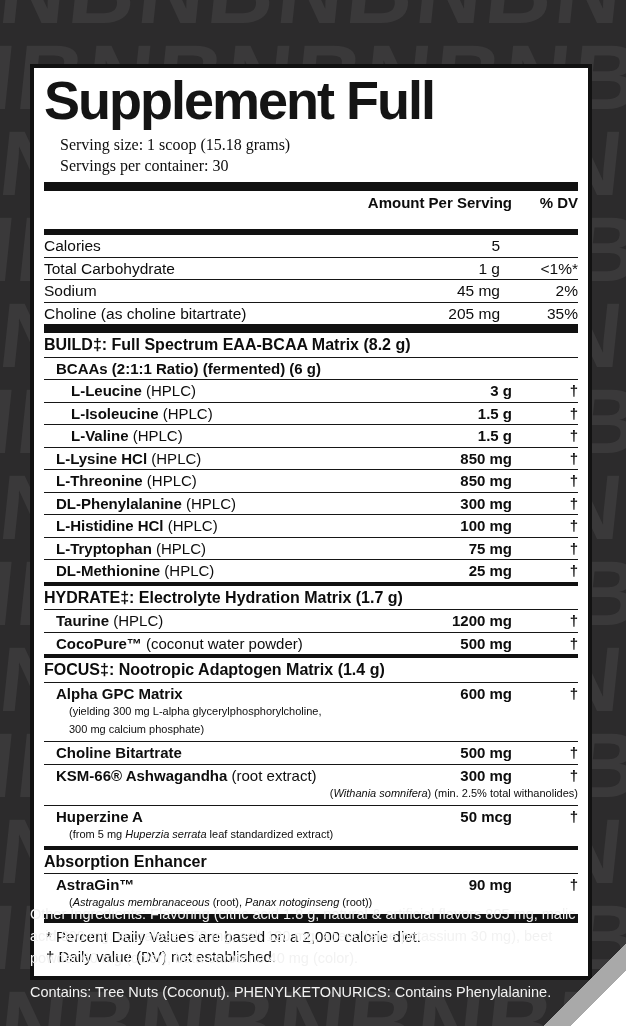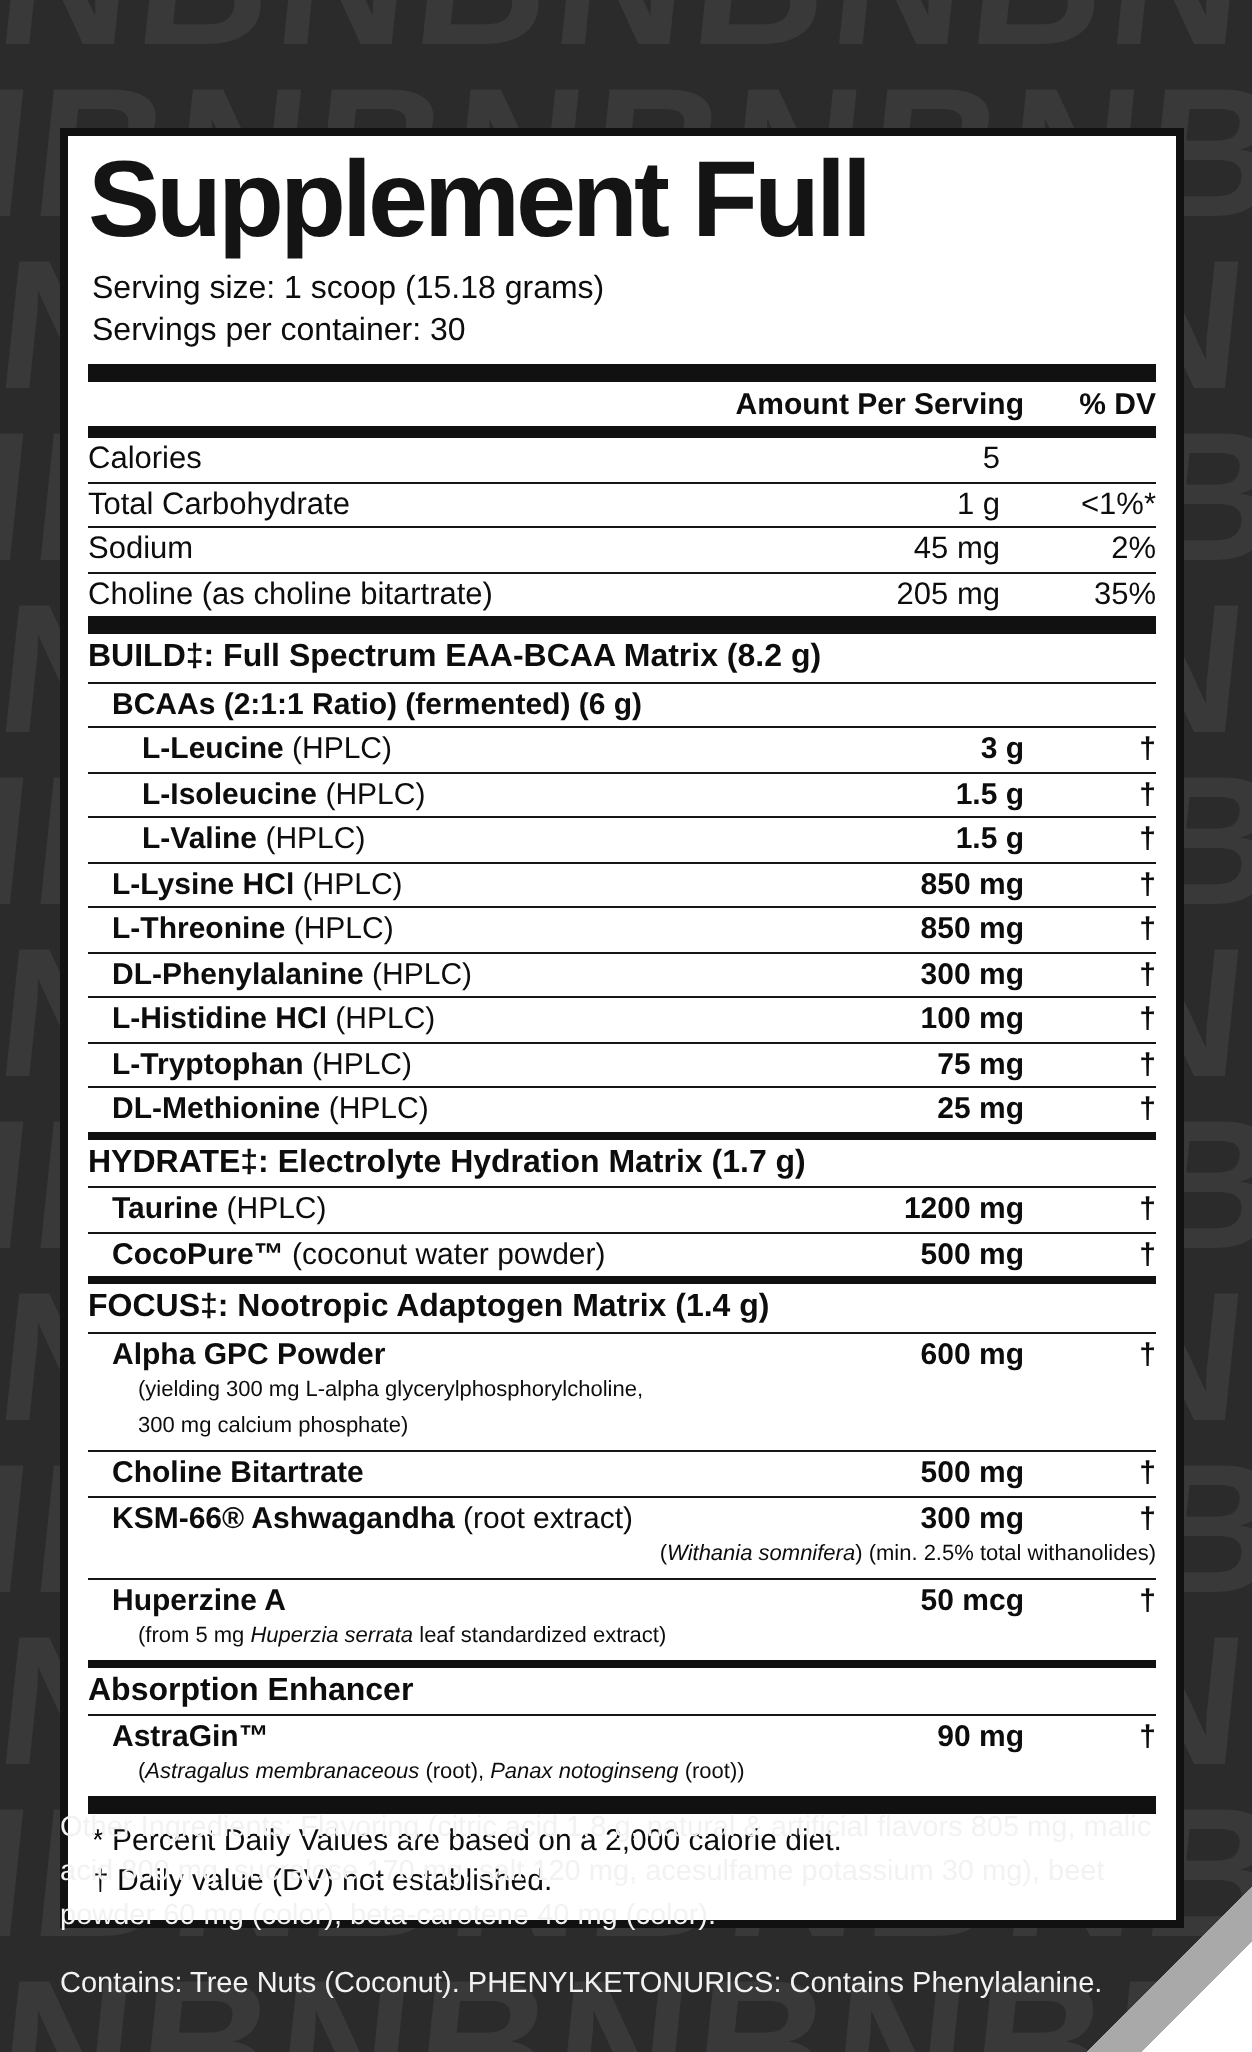--- a/index.html
+++ b/index.html
@@ -22,28 +22,28 @@
   
   .panel {
     position:absolute; left:30px; top:64px; width:562px; box-sizing:border-box;
     background:#ffffff; border:4px solid #111111; color:#0d0d0d;
     padding:4px 10px 8px 10px;
   }
   .title {
     font-size:54px; font-weight:800; letter-spacing:-2px; line-height:1.04;
     margin:0; color:#141414; white-space:nowrap;
   }
-  .serving-block { margin:6px 0 6px 2px; }
+  .serving-block { margin:6px 0 6px 16px;font-family:Liberation Serif, serif; }
   .serving-line { font-size:16px; line-height:21px; }
 
   .bar { background:#111111; }
   .bar.thick { height:9px; }
   .bar.med   { height:6px; }
 
-  .cols-header { display:flex; align-items:center; padding:3px 0 2px 0; }
+  .cols-header { display:flex; align-items:center; padding:3px 0 18px 0; }
   .hname { flex:1; }
   .hamt { font-weight:bold; font-size:15px; }
   .hdv  { width:66px; text-align:right; font-weight:bold; font-size:15px; }
 
   
   .mrow { display:flex; font-size:15.5px; line-height:17px; padding:2px 0 2.5px 0;gap:12px; }
   .mrow + .mrow { border-top:1.5px solid #161616; }
   .mname { flex:1; }
   .mamt { width:120px; text-align:right; }
   .mdv  { width:66px; text-align:right; }
@@ -228,21 +228,21 @@
               <span class="rname"><span class="seg-b ">CocoPure™</span><span> (coconut water powder)</span></span>
               <span class="ramt">500 mg</span>
               <span class="rdv">†</span>
             </div>
           </div>
         </div>
         <div class="section">
           <div class="sec-title">FOCUS‡: Nootropic Adaptogen Matrix (1.4 g)</div>
           <div class="rowwrap">
             <div class="rowline" style="padding-left: 12px;">
-              <span class="rname"><span class="seg-b ">Alpha GPC Powder</span></span>
+              <span class="rname"><span class="seg-b ">Alpha GPC Matrix</span></span>
               <span class="ramt">600 mg</span>
               <span class="rdv">†</span>
             </div>
             <div class="subline" style="padding-left: 25px;"><span>(yielding 300 mg L-alpha glycerylphosphorylcholine,</span></div>
             <div class="subline" style="padding-left: 25px;"><span>300 mg calcium phosphate)</span></div>
           </div>
           <div class="rowwrap">
             <div class="rowline" style="padding-left: 12px;">
               <span class="rname"><span class="seg-b ">Choline Bitartrate</span></span>
               <span class="ramt">500 mg</span>

